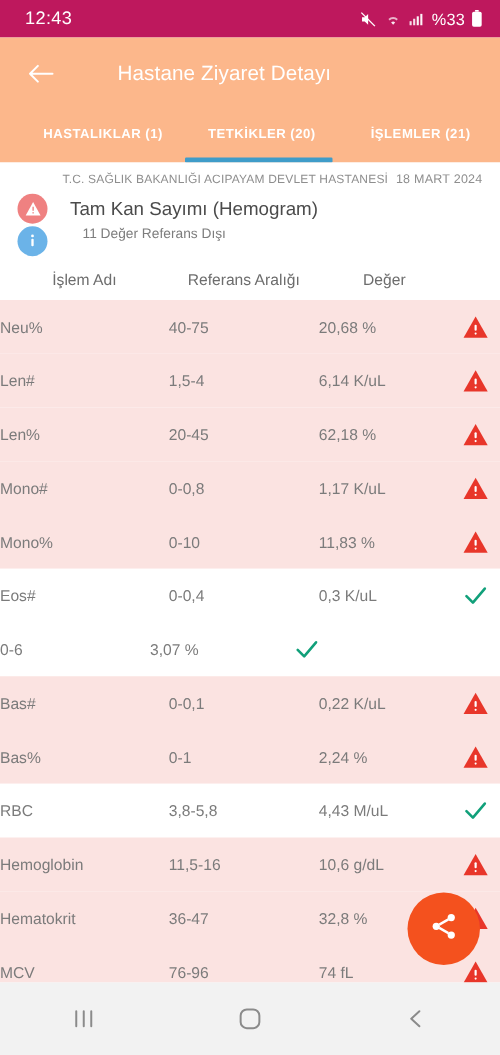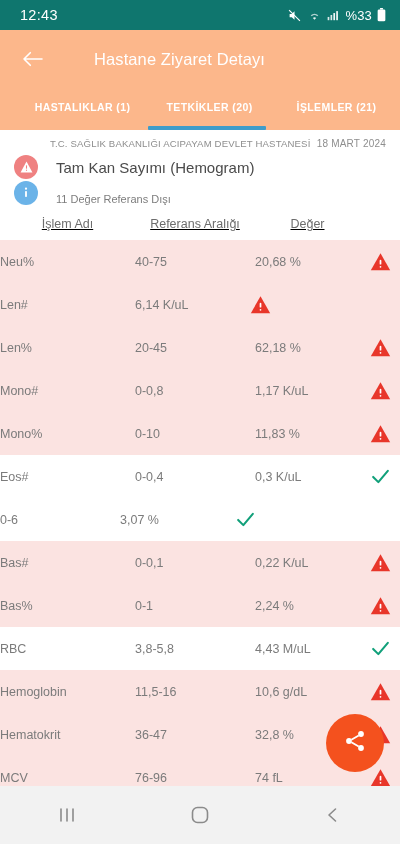--- a/index.html
+++ b/index.html
@@ -6,21 +6,21 @@
   html,body { width:400px; height:844px; }
   body {
     font-family:"Liberation Sans", sans-serif;
     background:#ffffff;
     overflow:hidden;
     position:relative;
   }
 
   
   .status-bar{
-    height:30px; background:#0f766e;
+    height:30px; background:#be185d;
     display:flex; align-items:center;
     padding:0 14px 0 20px;
     color:#ffffff;
     gap:12px;
   }
   .status-time{ font-size:14.5px; letter-spacing:.3px; }
   .status-right{ margin-left:auto; display:flex; align-items:center; gap:5px; }
   .status-right svg{ display:block; }
   .status-pct{ font-size:13px; letter-spacing:.2px; }
 
@@ -62,34 +62,34 @@
     display:flex; align-items:baseline; padding:8px 14px 2px 14px;margin-left:36px;
   }
   .hospital-name{
     font-size:9.6px; color:#8e8e8e; letter-spacing:.15px; white-space:nowrap;
   }
   .hospital-date{
     margin-left:auto; font-size:10px; color:#8e8e8e; letter-spacing:.2px;
   }
 
   .test-title-row{ display:flex; align-items:center; padding:4px 14px 0 14px; }
-  .test-subtitle-row{ display:flex; align-items:flex-end; padding:2px 14px 0 14px; }
+  .test-subtitle-row{ display:flex; align-items:flex-start; padding:2px 14px 0 14px;gap:10px; }
 
   .circ{
     width:24px;height:24px;border-radius:50%;
     display:flex;align-items:center;justify-content:center;flex:0 0 auto;
   }
   .circ.warn{ background:#ef8181; }
   .circ.info{ background:#6bb3e8; }
   .test-title{ font-size:15px; color:#4b4b4b; margin-left:18px; }
   .test-subtitle{ font-size:11px; color:#7d7d7d; margin-left:18px; }
 
   
   .table-head{
-    display:flex; padding:12px 0 9px 0; background:#ffffff;text-decoration:underline;
+    display:flex; padding:12px 0 9px 0; background:#ffffff;
   }
   .th{ font-size:12.5px; color:#6d6d6d; text-align:center; }
   .col-name{ width:135px; }
   .col-ref{ width:120px; }
   .col-val{ width:105px; }
   .col-icon{ width:40px; }
 
   .row{
     display:flex; align-items:center; height:43px;
   }
@@ -211,20 +211,21 @@
         <div class="td col-icon icon-cell">
           <svg width="21" height="19" viewBox="0 0 24 22">
             <path d="M12 1.5L23.2 21H0.8L12 1.5z" fill="#e8362a"></path>
             <rect x="11" y="9" width="2" height="5.6" rx="1" fill="#fff"></rect>
             <rect x="11" y="16.2" width="2" height="2" rx="1" fill="#fff"></rect>
           </svg>
         </div>
       </div>
       <div class="row abnormal">
         <div class="td col-name">Len#</div>
+        <div class="td col-ref">1,5-4</div>
         <div class="td col-val">6,14 K/uL</div>
         <div class="td col-icon icon-cell">
           <svg width="21" height="19" viewBox="0 0 24 22">
             <path d="M12 1.5L23.2 21H0.8L12 1.5z" fill="#e8362a"></path>
             <rect x="11" y="9" width="2" height="5.6" rx="1" fill="#fff"></rect>
             <rect x="11" y="16.2" width="2" height="2" rx="1" fill="#fff"></rect>
           </svg>
         </div>
       </div>
       <div class="row abnormal">

